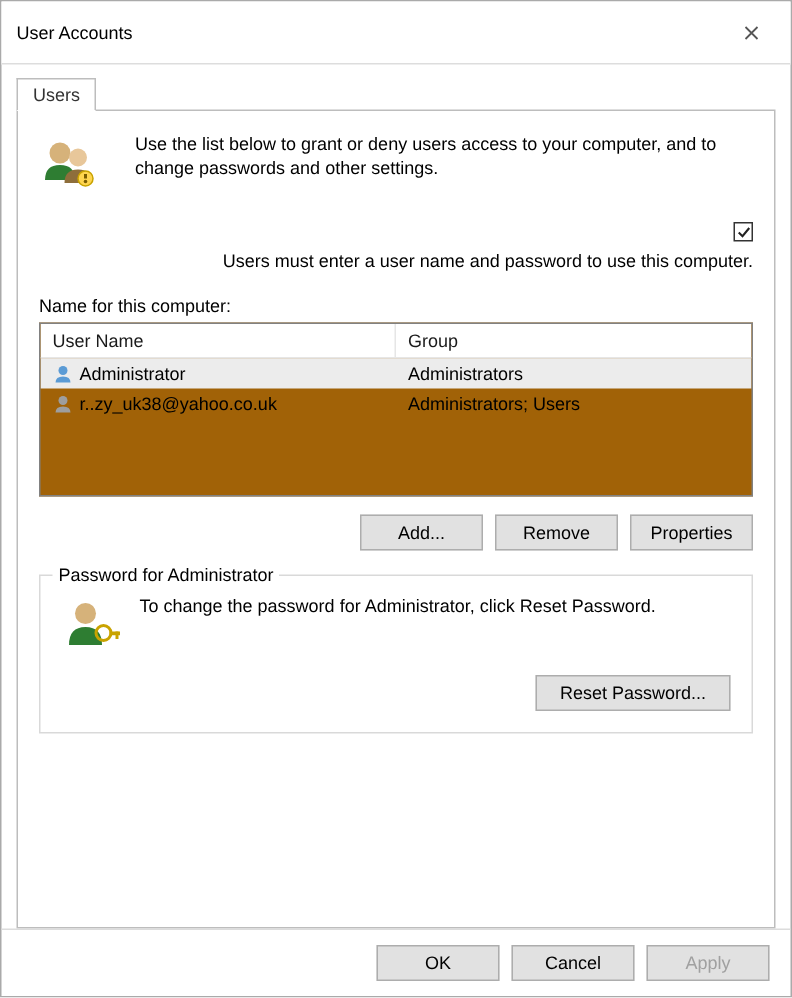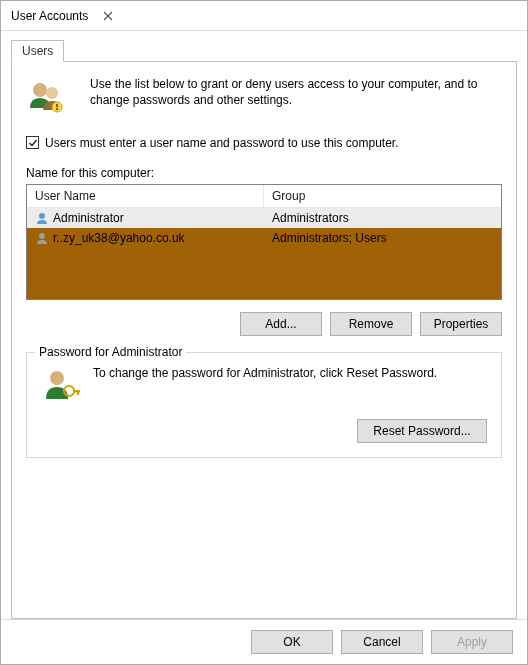--- a/index.html
+++ b/index.html
@@ -1,31 +1,31 @@
 <!DOCTYPE html>
 <html><head>
 <meta charset="utf-8">
 <style>
   * { box-sizing: border-box; font-family: "Segoe UI", Tahoma, sans-serif; font-size: 12px; }
   body { margin: 0; background: #fff; width: 528px; height: 665px; overflow: hidden; }
   .window { width: 528px; height: 665px; background: #fff; border: 1px solid #aaa; display: flex; flex-direction: column; }
-  .titlebar { display: flex; align-items: center; height: 30px; padding: 0 6px 0 10px; background: #fff; border-bottom: 1px solid #ddd; }
+  .titlebar { display: flex; align-items: center; justify-content: space-between; height: 42px; padding: 0 6px 0 10px; background: #fff; border-bottom: 1px solid #ddd; }
   .titlebar-title { font-size: 12px; color: #000; }
   .titlebar-close { width: 40px; height: 28px; display: flex; align-items: center; justify-content: center; color: #555; }
   .titlebar-close svg { width: 10px; height: 10px; }
   .body { flex: 1; padding: 8px 10px 0 10px; display: flex; flex-direction: column; }
   .tabstrip { display: flex; align-items: flex-end; height: 22px; position: relative; top: 1px; z-index: 2; }
   .tab { padding: 3px 10px; border: 1px solid #ccc; border-bottom: none; background: #f0f0f0; color: #333; margin-right: 0; cursor: default; }
   .tab.active { background: #fff; border-color: #bdbdbd; border-bottom: 1px solid #fff; position: relative; }
   .tab + .tab { margin-left: -1px; }
   .tabpanel { border: 1px solid #bdbdbd; background: #fff; padding: 14px 14px 14px 14px; flex: 1; display: flex; flex-direction: column; }
   .intro { display: flex; gap: 24px; margin-bottom: 14px; }
   .intro-icon { width: 40px; height: 40px; flex-shrink: 0; }
   .intro-text { line-height: 1.35; color: #000; }
-  .checkbox-row { display: flex; align-items: flex-start; gap: 6px; margin: 6px 0 16px 0; }
+  .checkbox-row { display: flex; align-items: flex-end; gap: 6px; margin: 6px 0 16px 0; flex-direction: column; }
   .checkbox { width: 13px; height: 13px; border: 1px solid #333; display: flex; align-items: center; justify-content: center; }
   .checkbox svg { width: 10px; height: 10px; }
   .section-label { margin-bottom: 4px; color: #000; }
   .listview { border: 1px solid #818181; background: #a16207; height: 116px; overflow: hidden; }
   .lv-header { display: flex; background: #fff; border-bottom: 1px solid #e6e6e6; }
   .lv-hcell { padding: 4px 8px; color: #1a1a1a; border-right: 1px solid #e6e6e6; }
   .lv-hcell.c1 { flex: 0 0 50%; }
   .lv-hcell.c2 { flex: 0 0 50%; border-right: none; }
   .lv-row { display: flex; align-items: center; height: 20px; }
   .lv-row.selected { background: #ececec; }

